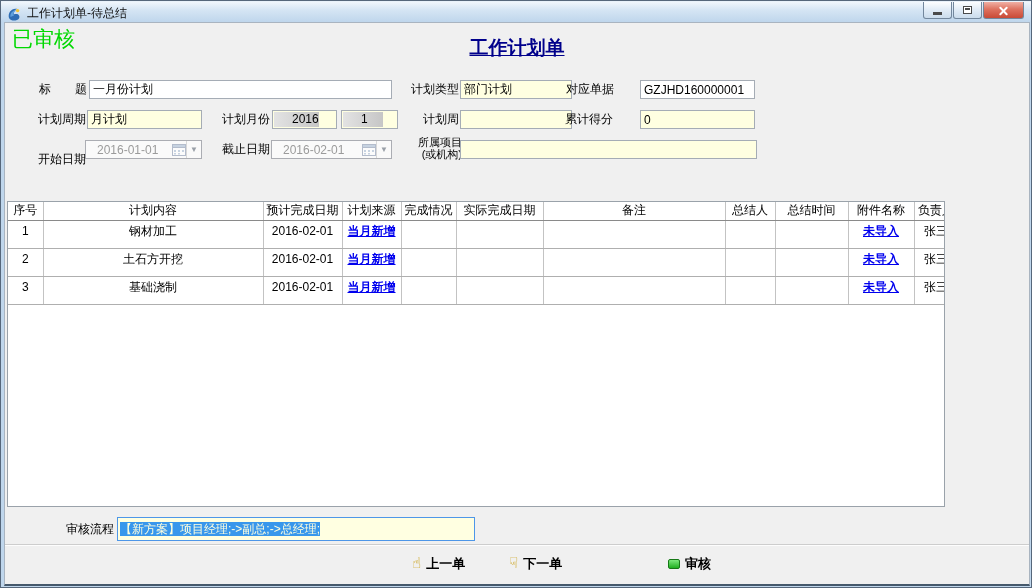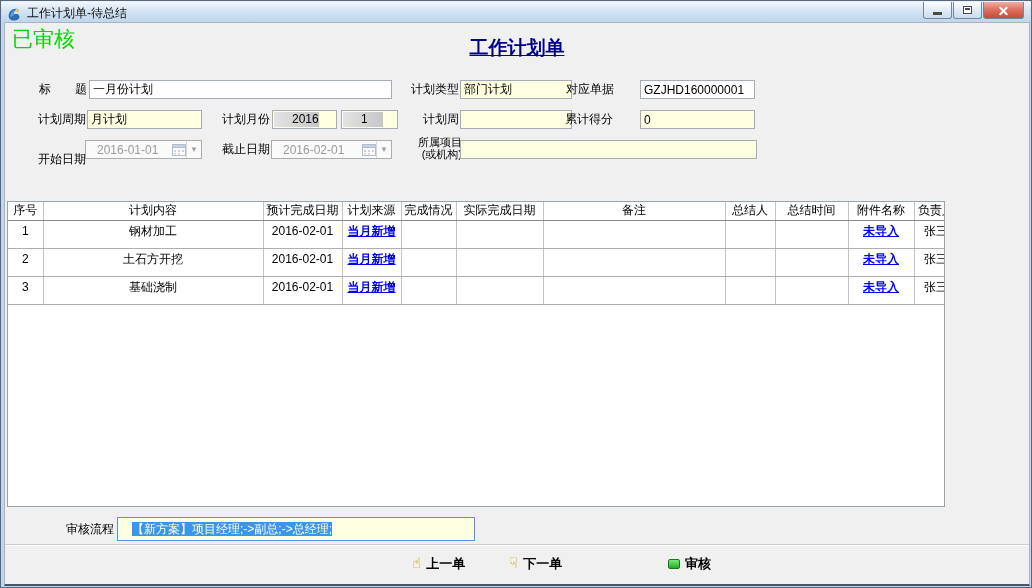--- a/index.html
+++ b/index.html
@@ -68,21 +68,21 @@
                   overflow:hidden; white-space:nowrap; padding:0 2px; }
   table.grid td { height:28px; text-align:center; color:#000;
                   border-right:1px solid #C3C3C3; border-bottom:1px solid #AFAFAF;
                   overflow:hidden; white-space:nowrap; padding:0 3px; vertical-align:top;
                   line-height:20px; }
   td.cell-left { text-align:left; }
   .link { color:#0000EE; text-decoration:underline; font-weight:bold; cursor:pointer; }
 
   
   .flow-input { position:absolute; left:112px; top:494px; width:358px; height:24px;
-                background:#FFFFE1; border:1px solid #4D96E8; padding:3px 14px;
+                background:#FFFFE1; border:1px solid #4D96E8; padding:3px 2px;
                 font-size:12px; overflow:hidden; white-space:nowrap; }
   .flow-input .selected { background:#3897EC; color:#FFFFDE; }
 
   .footer-sep { position:absolute; left:0; right:0; top:521px; height:2px;
                 border-top:1px solid #CDCDCD; border-bottom:1px solid #FDFDFD; }
 
   .tool-btn { position:absolute; top:530px; height:21px; display:flex; align-items:center;
               gap:5px; font-size:13px; font-weight:bold; color:#000; cursor:pointer; padding:0 3px; }
   .hand-icon { font-size:15px; color:#C79A00; line-height:15px; font-family:"DejaVu Sans",sans-serif; }
   .audit-icon { width:12px; height:10px; border:1px solid #157815; border-radius:2px;

